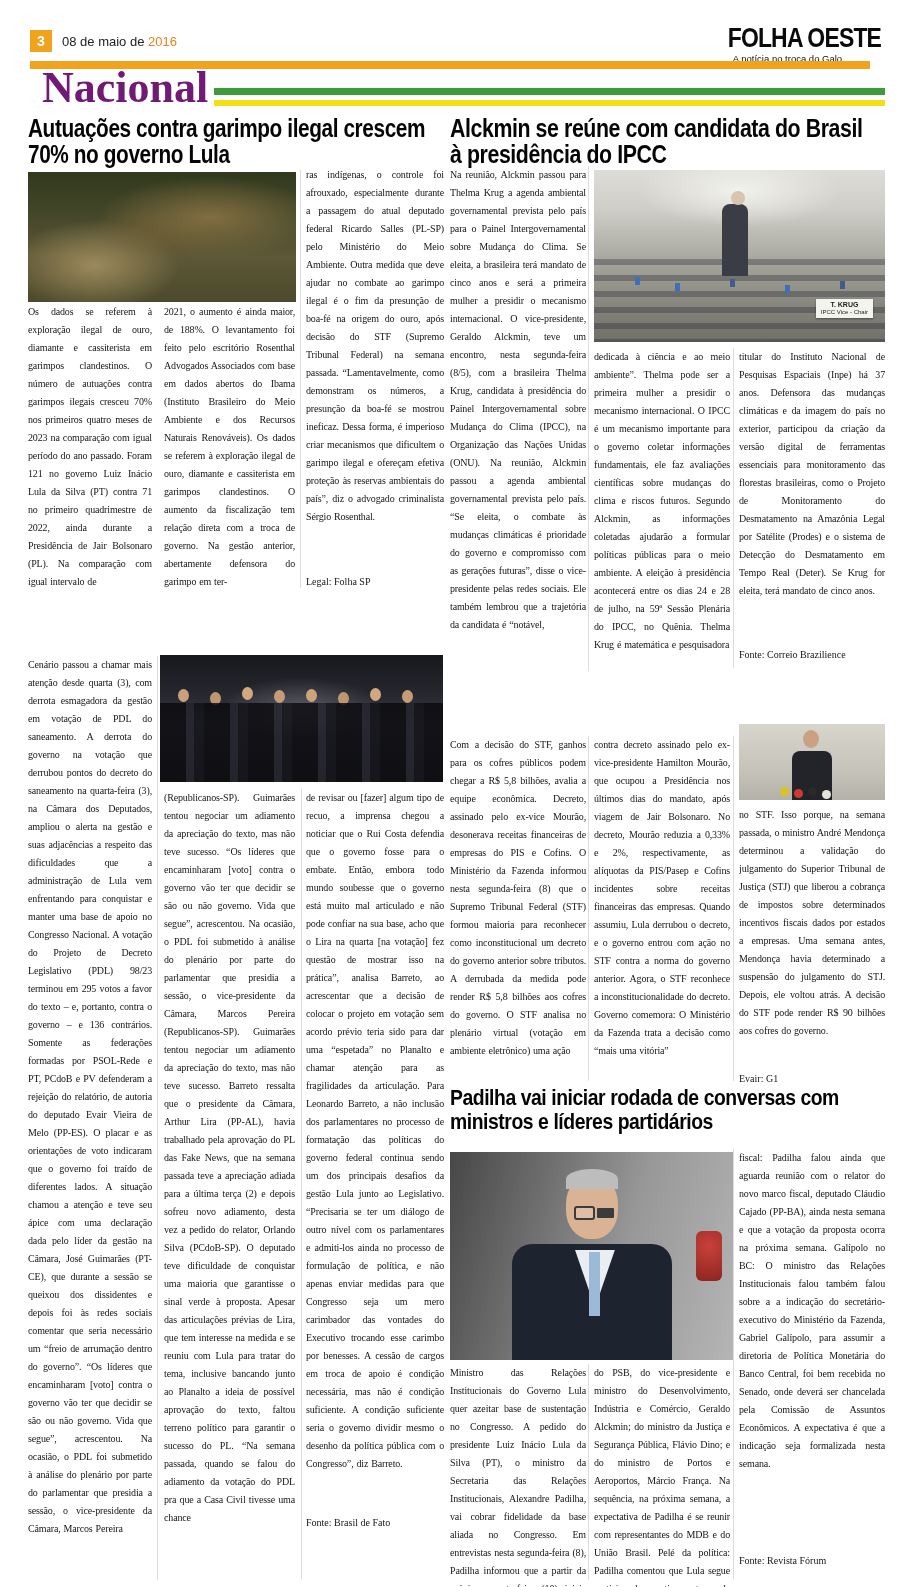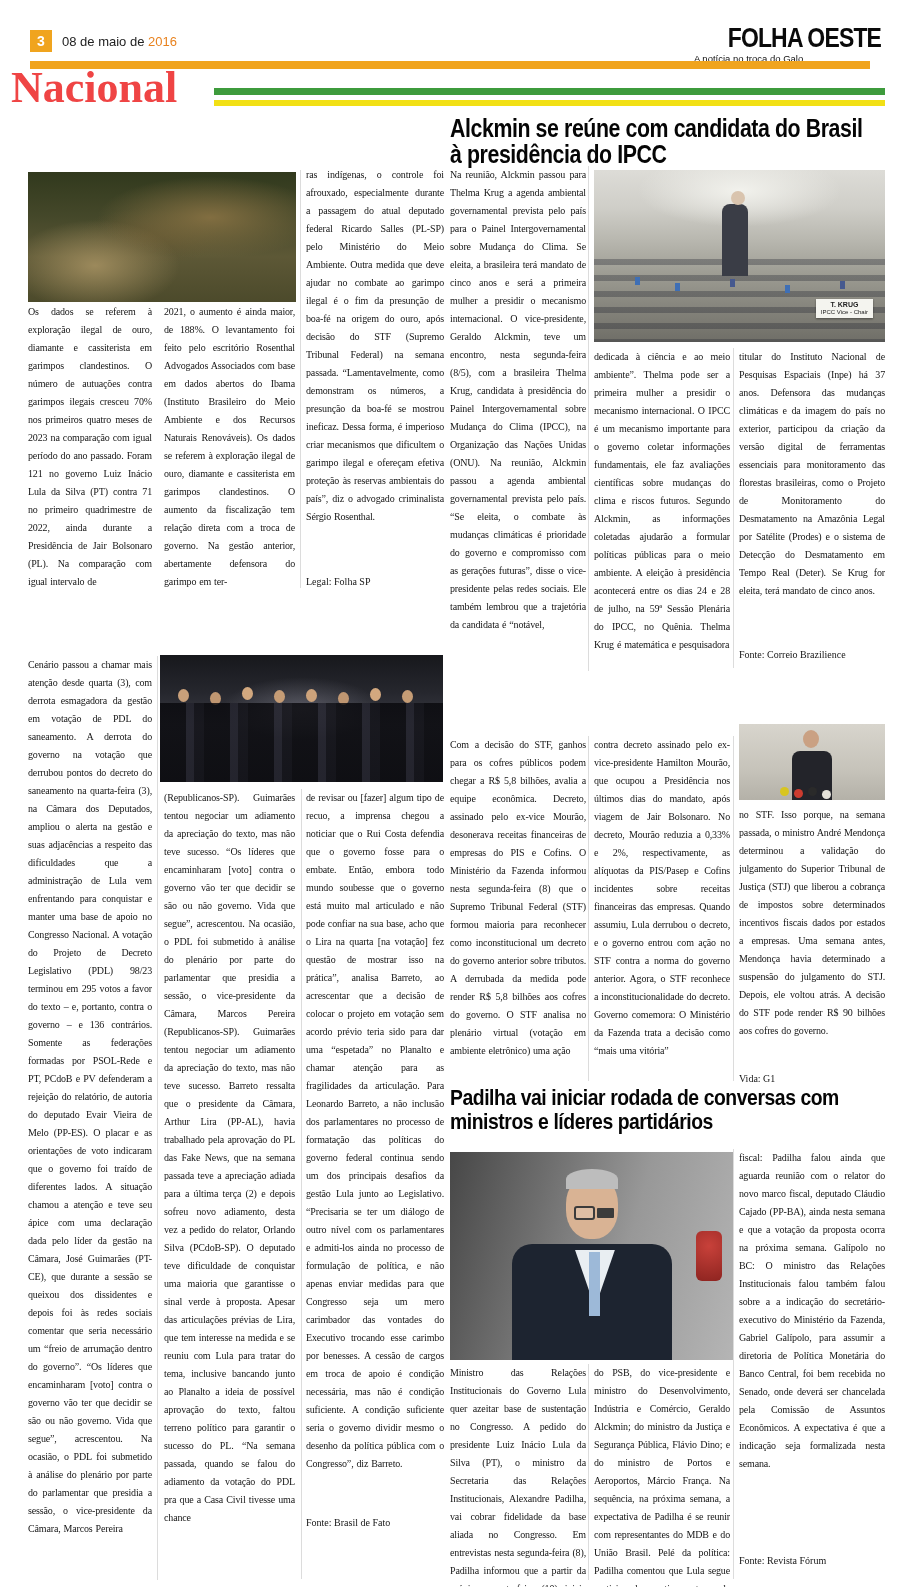--- a/index.html
+++ b/index.html
@@ -3,27 +3,27 @@
 <meta charset="utf-8">
 <style>
   html,body{margin:0;padding:0;background:#e8e8e8;}
   .page{position:relative;width:899px;height:1587px;background:#ffffff;overflow:hidden;
         font-family:"Liberation Serif",serif;color:#141414;}
   
   .pagenum{position:absolute;left:30px;top:30px;width:22px;height:22px;background:#F0A41E;
            color:#fff;font:bold 14px/22px "Liberation Sans",sans-serif;text-align:center;}
   .issuedate{position:absolute;left:62px;top:34px;font:13px "Liberation Sans",sans-serif;color:#222;}
   .issuedate .yr{color:#E8821E;}
-  .masthead{position:absolute;right:18px;top:24px;text-align:left;}
+  .masthead{position:absolute;right:18px;top:24px;text-align:center;}
   .mast-title{font:bold 28px/28px "Liberation Sans",sans-serif;letter-spacing:-1px;color:#0a0a0a;
               transform:scaleX(.82);transform-origin:100% 0;white-space:nowrap;}
   .mast-tag{font:9.5px "Liberation Sans",sans-serif;color:#111;margin-top:1px;}
   .bar{position:absolute;}
   .bar-orange{left:30px;top:61px;width:840px;height:8px;background:#F0A41E;}
-  .section-title{position:absolute;left:11px;top:66px;font:bold 44px/44px "Liberation Serif",serif;color:#ef4444;}
+  .section-title{position:absolute;left:42px;top:66px;font:bold 44px/44px "Liberation Serif",serif;color:#701a75;}
   .bar-green{left:214px;top:88px;width:671px;height:7px;background:#3E9B3C;}
   .bar-yellow{left:214px;top:100px;width:671px;height:6px;background:#F2E015;}
   
   .headline{position:absolute;overflow:hidden;}
   .hl-line{white-space:nowrap;font-family:"Liberation Sans",sans-serif;font-weight:bold;color:#050505;
            transform-origin:0 0;letter-spacing:-.5px;}
   .hl-big .hl-line{font-size:26px;line-height:26px;}
   .hl-mid .hl-line{font-size:22px;line-height:24px;}
   
   .body-col{position:absolute;overflow:hidden;font:10px/18px "Liberation Serif",serif;
@@ -86,20 +86,24 @@
   <div class="issuedate"><span>08 de maio de </span><span class="yr">2016</span></div>
   <div class="masthead">
     <div class="mast-title">FOLHA OESTE</div>
     <div class="mast-tag">A notícia no troca do Galo</div>
   </div>
   <div class="bar bar-orange"></div>
   <div class="section-title">Nacional</div>
   <div class="bar bar-green"></div>
   <div class="bar bar-yellow"></div>
 
+  <div class="headline hl-big" style="left:28px;top:115px;width:420px;height:53px">
+    <div class="hl-line" style="transform:scaleX(.80)">Autuações contra garimpo ilegal crescem</div>
+    <div class="hl-line" style="transform:scaleX(.80)">70% no governo Lula</div>
+  </div>
   <div class="photo ph-garimpo"></div>
   <div class="body-col" style="left:28px;top:303px;width:124px;height:284px">Os dados se referem à exploração ilegal de ouro, diamante e cassiterista em garimpos clandestinos.  O número de autuações contra garimpos ilegais cresceu 70% nos primeiros quatro meses de 2023 na comparação com igual período do ano passado. Foram 121 no governo Luiz Inácio Lula da Silva (PT) contra 71 no primeiro quadrimestre de 2022, ainda durante a Presidência de Jair Bolsonaro (PL). Na comparação com igual intervalo de</div>
   <div class="body-col" style="left:164px;top:303px;width:131px;height:284px">2021, o aumento é ainda maior, de 188%.  O levantamento foi feito pelo escritório Rosenthal Advogados Associados com base em dados abertos do Ibama (Instituto Brasileiro do Meio Ambiente e dos Recursos Naturais Renováveis). Os dados se referem à exploração ilegal de ouro, diamante e cassiterista em garimpos clandestinos. O aumento da fiscalização tem relação direta com a troca de governo. Na gestão anterior, abertamente defensora do garimpo em ter-</div>
   <div class="body-col" style="left:306px;top:166px;width:138px;height:404px">ras indígenas, o controle foi afrouxado, especialmente durante a passagem do atual deputado federal Ricardo Salles (PL-SP) pelo Ministério do Meio Ambiente.  Outra medida que deve ajudar no combate ao garimpo ilegal é o fim da presunção de boa-fé na origem do ouro, após decisão do STF (Supremo Tribunal Federal) na semana passada. “Lamentavelmente, como demonstram os números, a presunção da boa-fé se mostrou ineficaz. Dessa forma, é imperioso criar mecanismos que dificultem o garimpo ilegal e ofereçam efetiva proteção às reservas ambientais do país”, diz o advogado criminalista Sérgio Rosenthal.</div>
   <div class="source" style="left:306px;top:575px">Legal: Folha SP</div>
   <div class="vrule" style="left:300px;top:170px;height:418px"></div>
 
   <div class="headline hl-big" style="left:450px;top:115px;width:440px;height:53px">
     <div class="hl-line" style="transform:scaleX(.82)">Alckmin se reúne com candidata do Brasil</div>
     <div class="hl-line" style="transform:scaleX(.82)">à presidência do IPCC</div>
@@ -133,21 +137,21 @@
   <div class="vrule" style="left:301px;top:789px;height:790px"></div>
 
   <div class="photo ph-stf">
     <div class="stf-suit"></div>
     <div class="stf-head"></div>
     <div class="stf-mics"></div>
   </div>
   <div class="body-col" style="left:450px;top:736px;width:136px;height:345px">Com a decisão do STF, ganhos para os cofres públicos podem chegar a R$ 5,8 bilhões, avalia a equipe econômica.  Decreto, assinado pelo ex-vice Mourão, desonerava receitas financeiras de empresas do PIS e Cofins. O Ministério da Fazenda informou nesta segunda-feira (8) que o Supremo Tribunal Federal (STF) formou maioria para reconhecer como inconstitucional um decreto do governo anterior sobre tributos. A derrubada da medida pode render R$ 5,8 bilhões aos cofres do governo. O STF analisa no plenário virtual (votação em ambiente eletrônico) uma ação</div>
   <div class="body-col" style="left:594px;top:736px;width:136px;height:345px">contra decreto assinado pelo ex-vice-presidente Hamilton Mourão, que ocupou a Presidência nos últimos dias do mandato, após viagem de Jair Bolsonaro. No decreto, Mourão reduzia a 0,33% e 2%, respectivamente, as alíquotas da PIS/Pasep e Cofins incidentes sobre receitas financeiras das empresas. Quando assumiu, Lula derrubou o decreto, e o governo entrou com ação no STF contra a norma do governo anterior. Agora, o STF reconhece a inconstitucionalidade do decreto.  Governo comemora: O Ministério da Fazenda trata a decisão como “mais uma vitória”</div>
   <div class="body-col" style="left:739px;top:806px;width:146px;height:262px">no STF. Isso porque, na semana passada, o ministro André Mendonça determinou a validação do julgamento do Superior Tribunal de Justiça (STJ) que liberou a cobrança de impostos sobre determinados incentivos fiscais dados por estados a empresas. Uma semana antes, Mendonça havia determinado a suspensão do julgamento do STJ. Depois, ele voltou atrás. A decisão do STF pode render R$ 90 bilhões aos cofres do governo.</div>
-  <div class="source" style="left:739px;top:1072px">Vida: G1</div>
+  <div class="source" style="left:739px;top:1072px">Evair: G1</div>
   <div class="vrule" style="left:588px;top:736px;height:345px"></div>
   <div class="vrule" style="left:733px;top:736px;height:345px"></div>
 
   <div class="headline hl-mid" style="left:450px;top:1086px;width:440px;height:50px">
     <div class="hl-line" style="transform:scaleX(.88)">Padilha vai iniciar rodada de conversas com</div>
     <div class="hl-line" style="transform:scaleX(.88)">ministros e líderes partidários</div>
   </div>
   <div class="photo ph-padilha">
     <div class="pad-red"></div>
     <div class="pad-suit"></div>

